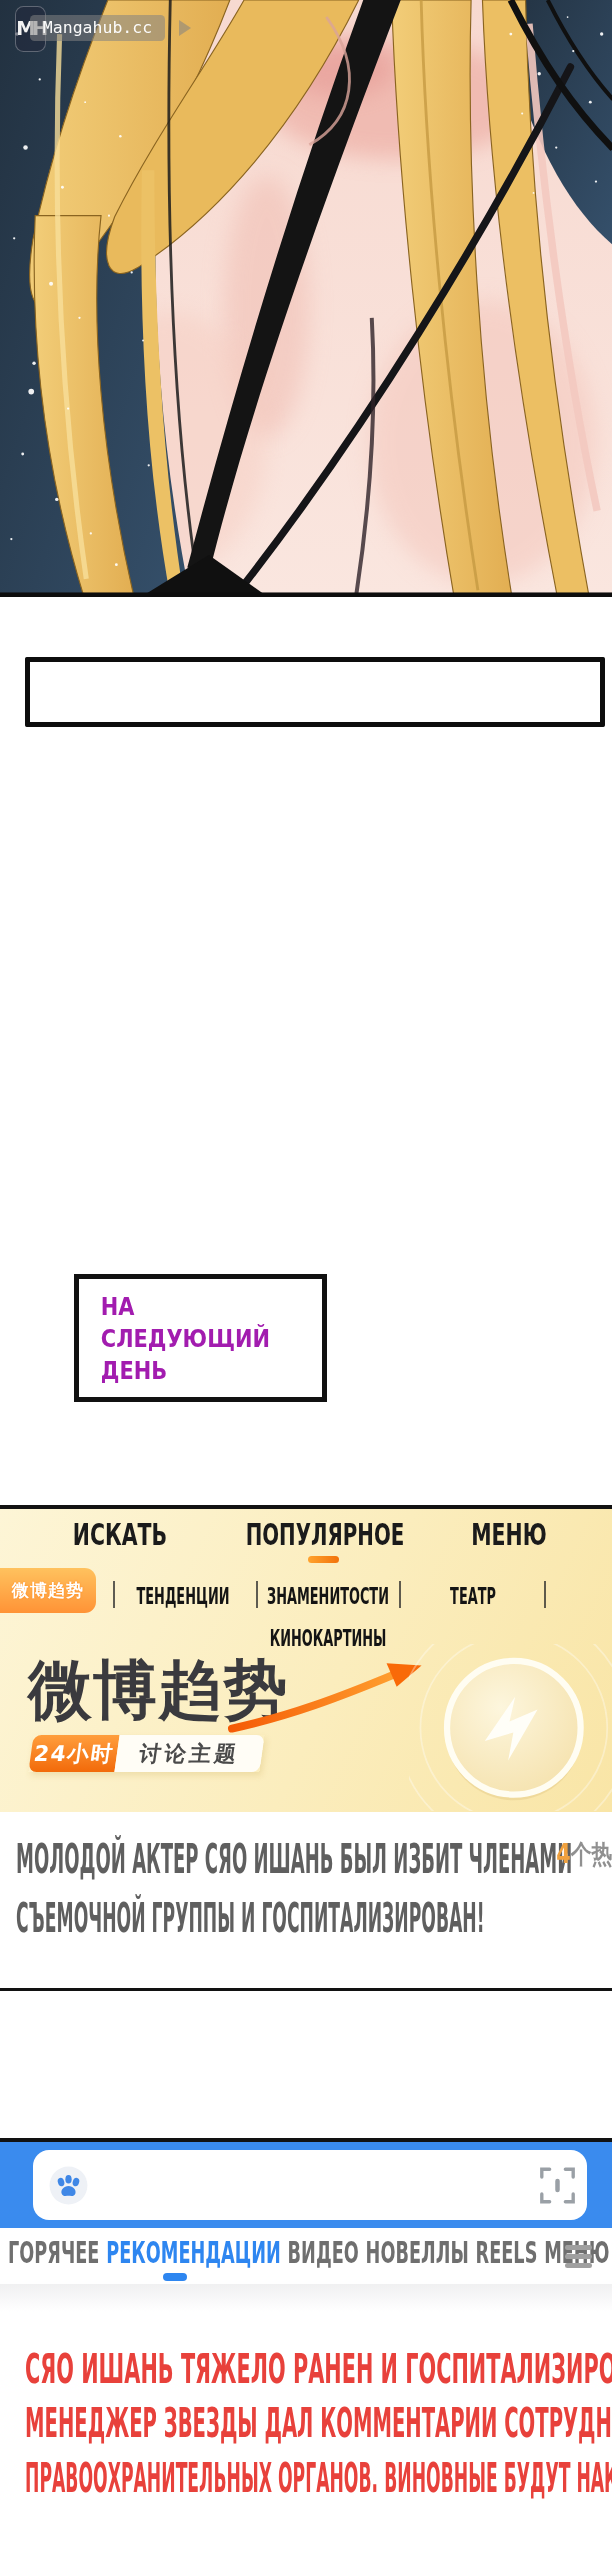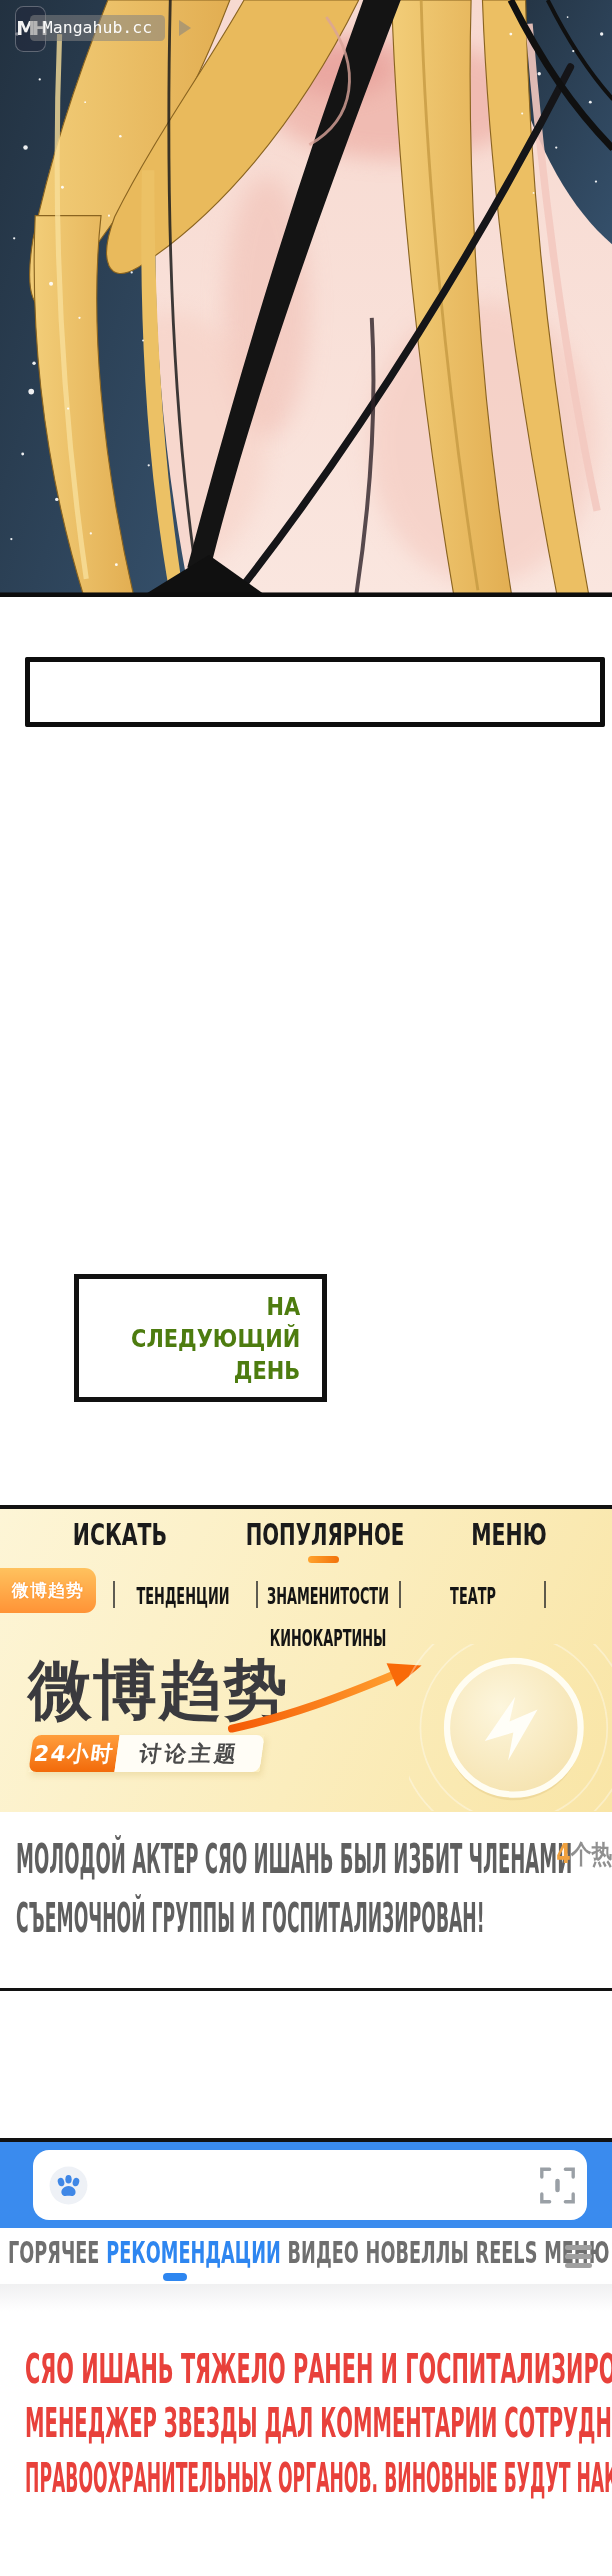--- a/index.html
+++ b/index.html
@@ -19,21 +19,21 @@
            background:rgba(130,130,130,.55);color:#fbfbfb;
            font-family:"DejaVu Sans Mono","Liberation Mono",monospace;
            font-size:16.5px;display:flex;align-items:center;justify-content:center;}
   .wm-arrow{left:179px;top:20.4px;width:0;height:0;border-left:12.5px solid rgba(130,130,130,.55);
             border-top:8px solid transparent;border-bottom:8px solid transparent;}
   
   .cap-empty{left:25px;top:657px;width:570px;height:60px;background:#fff;
              border:5.1px solid #0d0d0d;border-radius:1.7px;}
   .cap-day{left:74px;top:1274px;width:243px;height:118px;background:#fff;
            border:5.7px solid #111;display:flex;flex-direction:column;justify-content:center;
-           text-align:right;font-weight:bold;font-size:25.5px;color:#4d7c0f;line-height:32px;}
+           text-align:left;font-weight:bold;font-size:25.5px;color:#a21caf;line-height:32px;}
   .cap-day span{display:block;transform:scaleX(.82);transform-origin:center;}
   
   .hline{left:0;width:613px;background:#121212;}
   .weibo-bg{left:0;top:1509px;width:613px;height:303px;
             background:linear-gradient(115deg,#fdf5d6 0%,#fbedbd 55%,#f9e5a6 100%);}
   .wtab{font-size:31px;font-weight:bold;color:#1b1b1b;}
   .wpill{left:308px;top:1556px;width:31px;height:7.4px;border-radius:4px;
          background:linear-gradient(90deg,#ffa32e,#f2720a);}
   .wbadge{left:0;top:1568px;width:96px;height:45px;border-radius:0 11.3px 11.3px 0;
           background:linear-gradient(180deg,#ffc25e,#ff9336);color:#fff;font-weight:bold;

